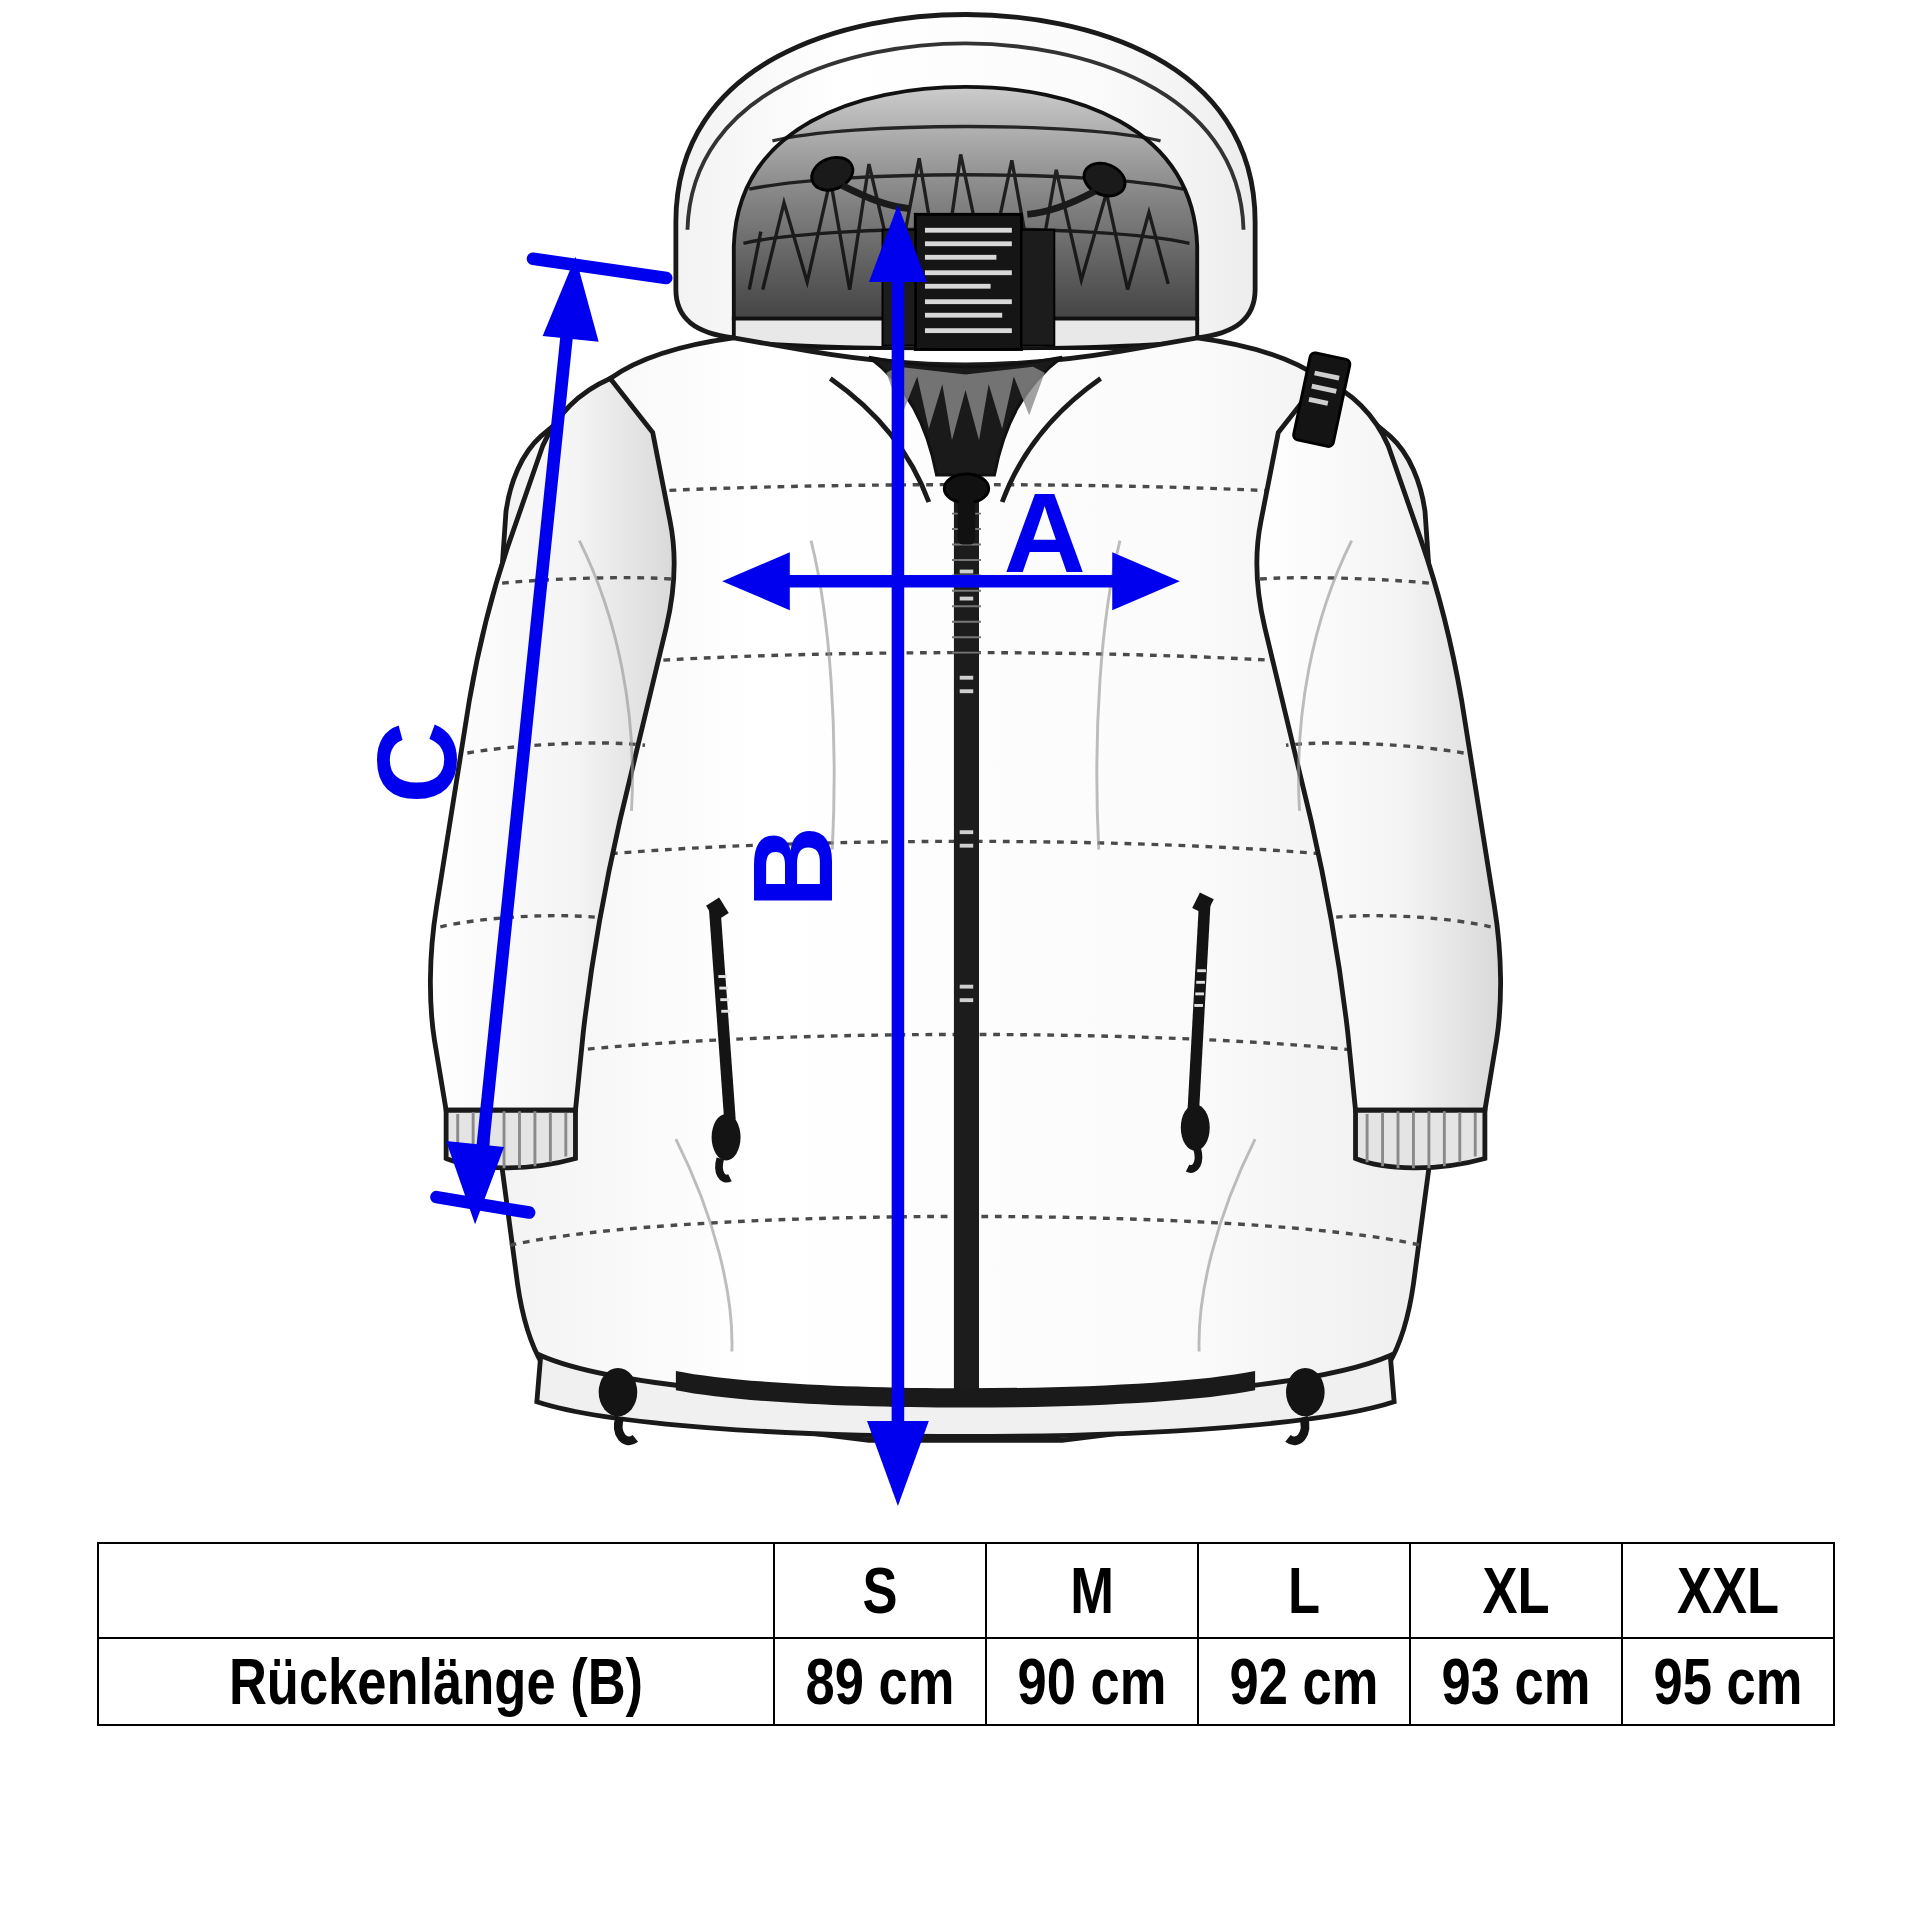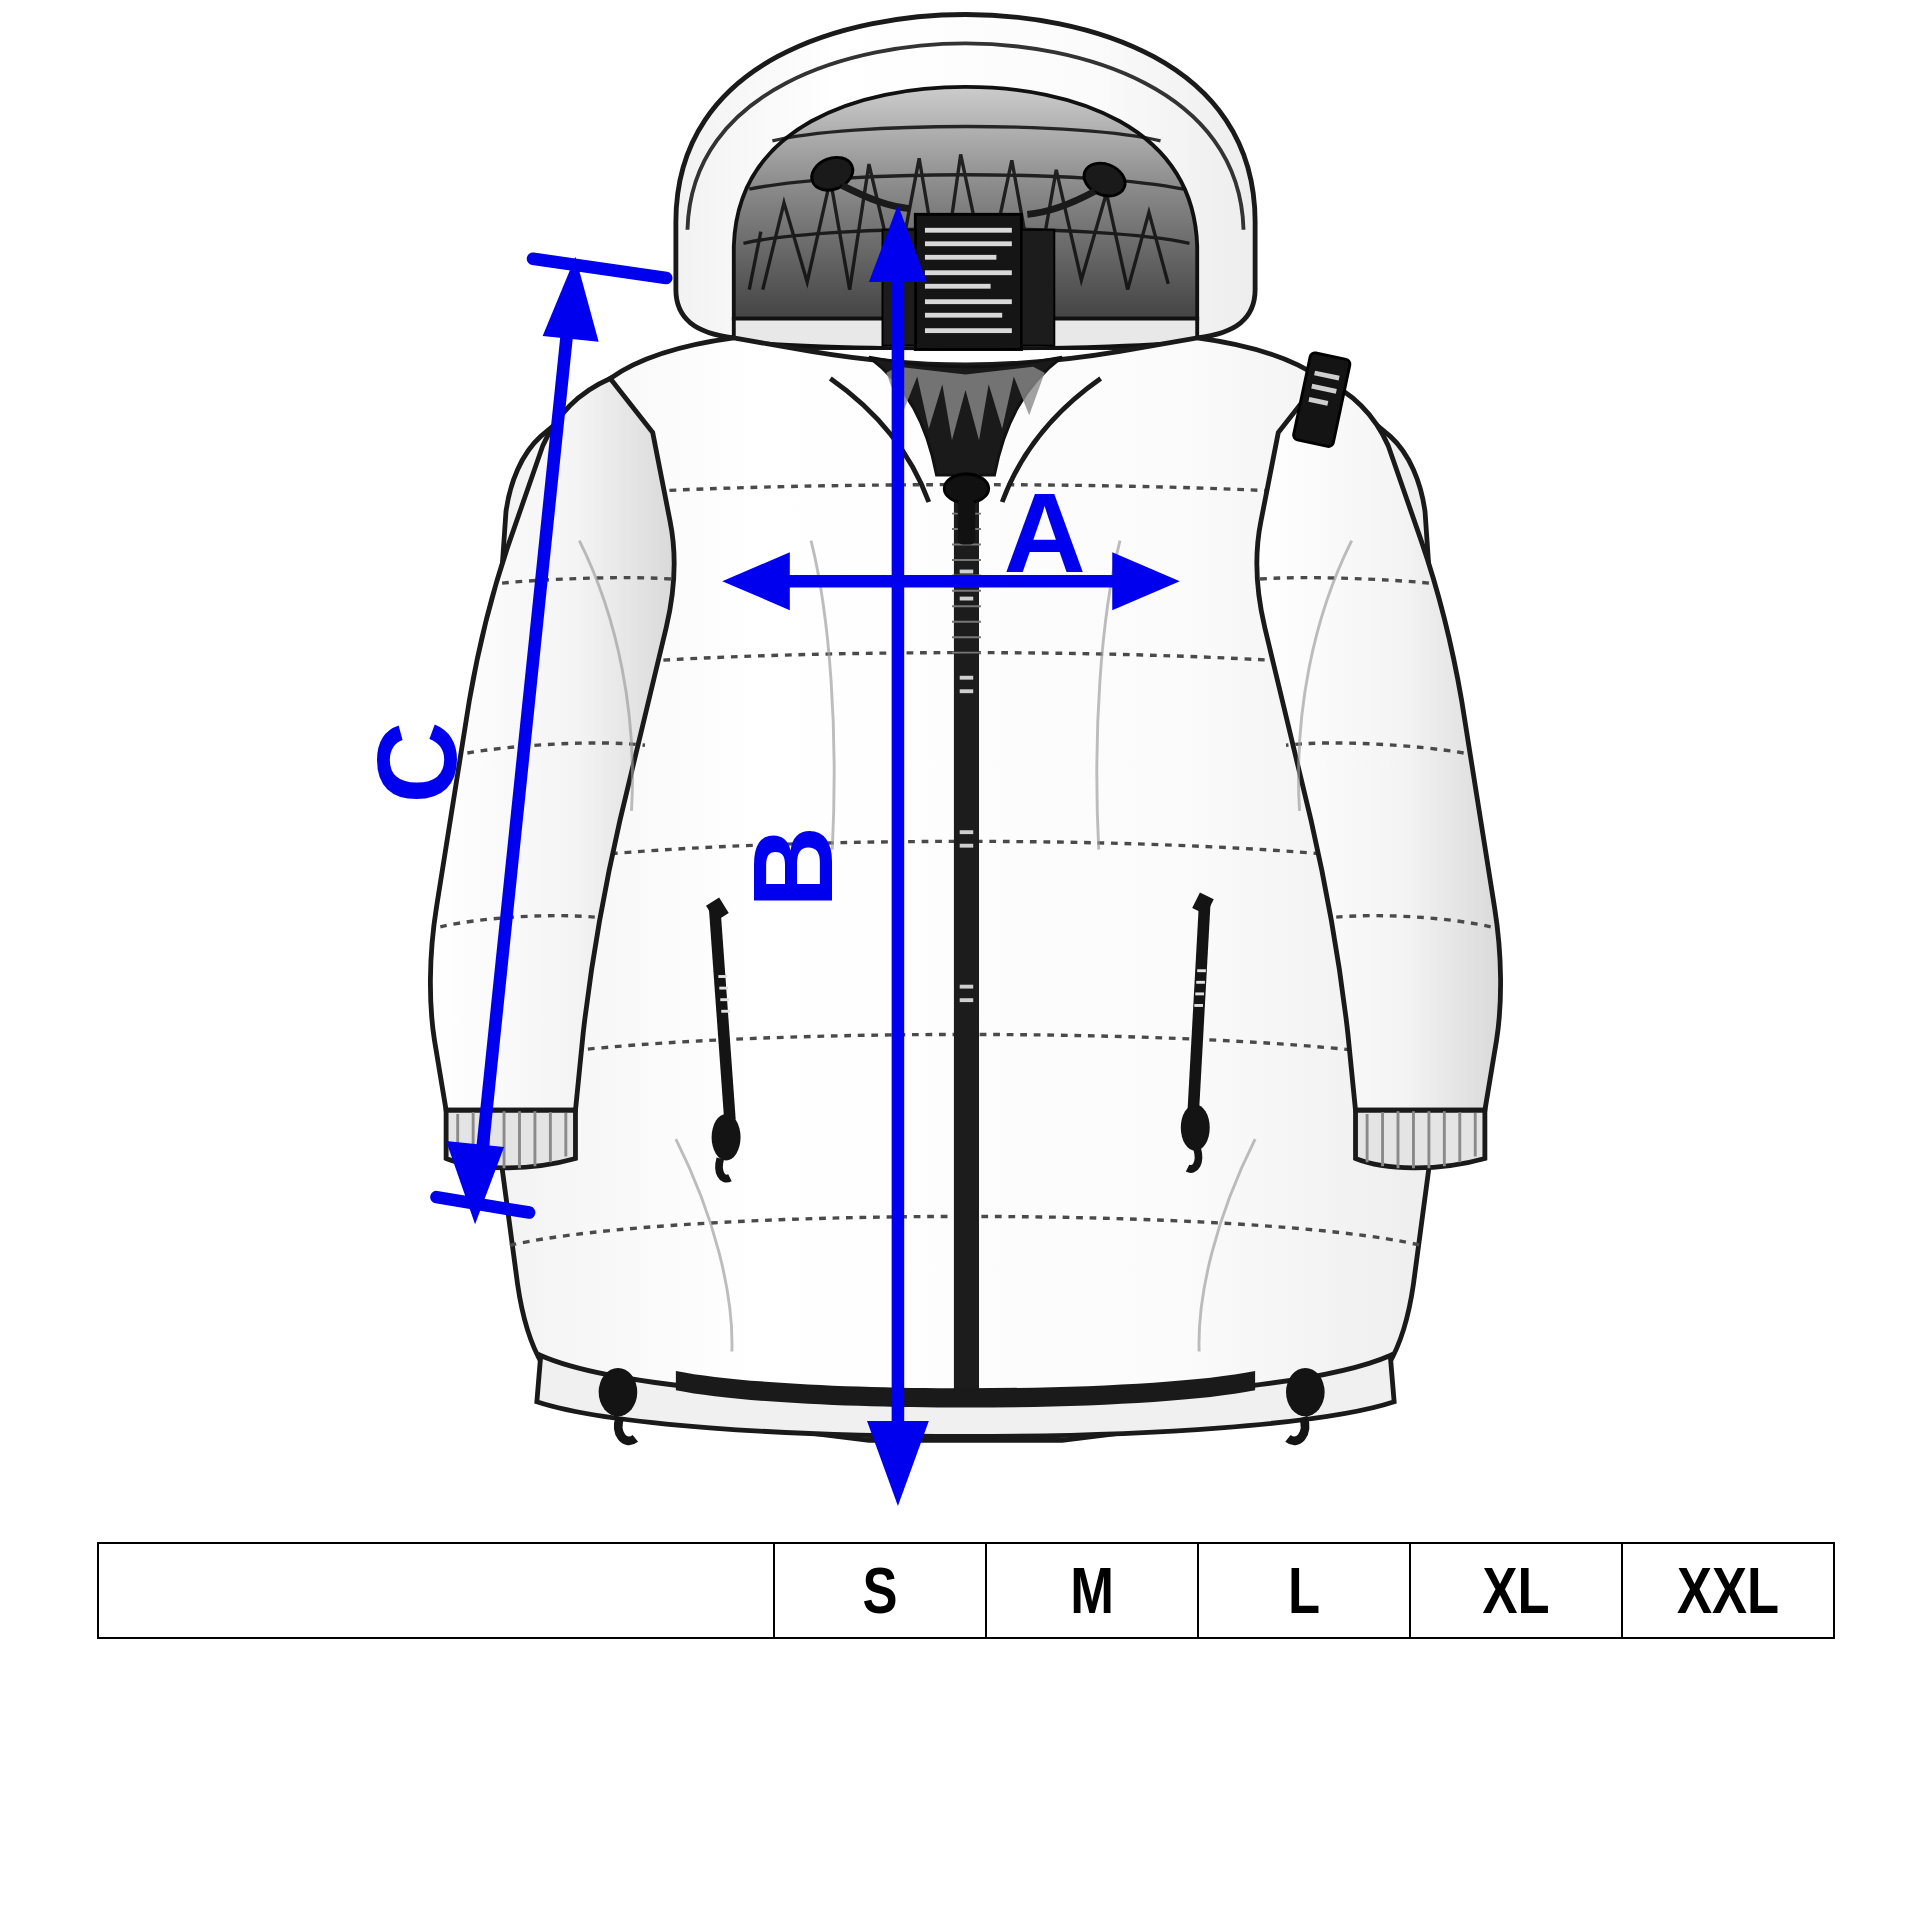--- a/index.html
+++ b/index.html
@@ -399,16 +399,24 @@
     </colgroup>
     <tbody>
       <tr class="header-row">
         <td class="corner-cell"></td>
         <td>S</td>
         <td>M</td>
         <td>L</td>
         <td>XL</td>
         <td>XXL</td>
       </tr>
+      <tr>
+        <td class="rowhead">Rückenlänge (B)</td>
+        <td>89 cm</td>
+        <td>90 cm</td>
+        <td>92 cm</td>
+        <td>93 cm</td>
+        <td>95 cm</td>
+      </tr>
     </tbody>
   </table>
 </div>
 
 
 </body></html>

